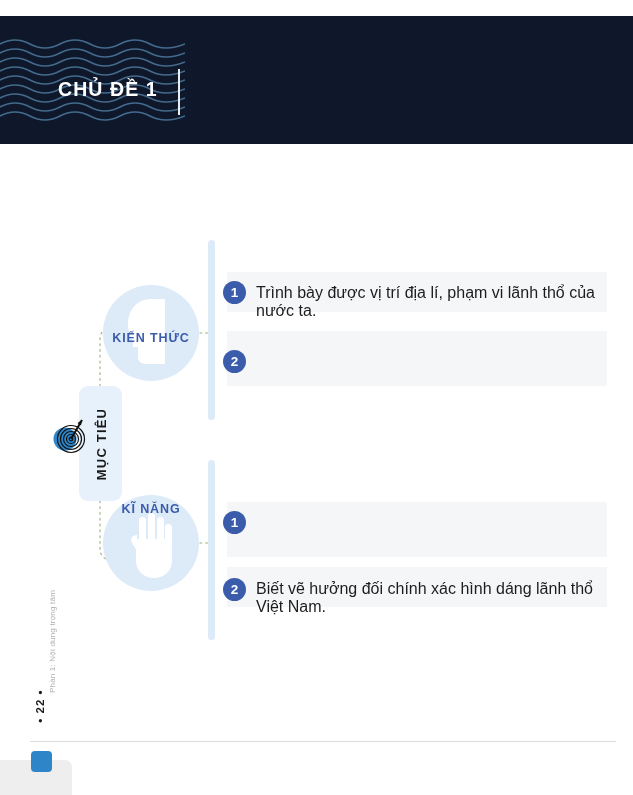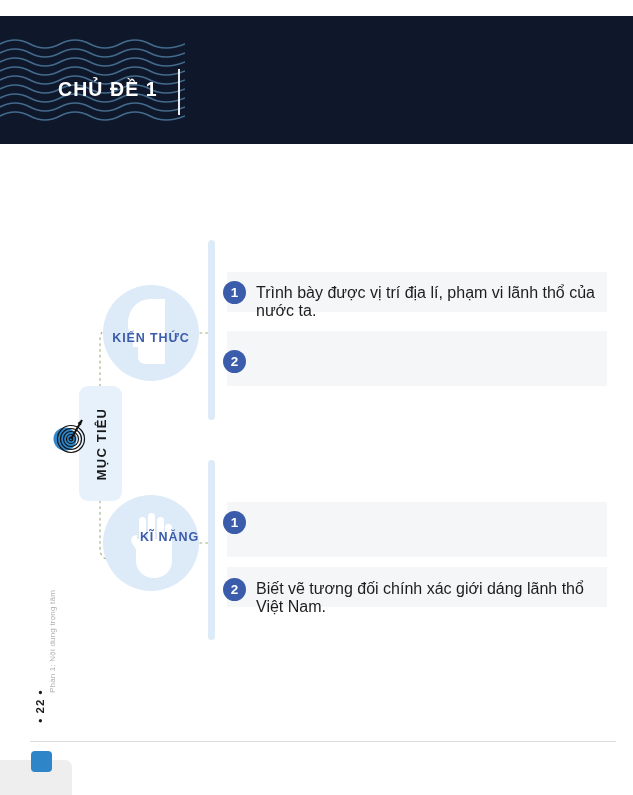--- a/index.html
+++ b/index.html
@@ -116,21 +116,21 @@
   .branch-label {
     position: absolute;
     color: #3b5cab;
     font-size: 12.5px;
     font-weight: bold;
     letter-spacing: 0.9px;
     white-space: nowrap;
     text-align: center;
   }
   #label-knowledge { left: 103px; top: 331px; width: 96px; }
-  #label-skill     { left: 103px; top: 530px; width: 96px; text-align: right; }
+  #label-skill     { left: 103px; top: 502px; width: 96px; }
 
   
   .rail {
     position: absolute;
     width: 7px;
     background: #ddeaf8;
     border-radius: 4px;
   }
   #rail-knowledge { left: 208px; top: 240px; height: 180px; }
   #rail-skill     { left: 208px; top: 460px; height: 180px; }
@@ -317,21 +317,21 @@
   </div>
   <div class="branch-label" id="label-skill">KĨ NĂNG</div>
 
   <div class="rail" id="rail-skill"></div>
 
   <div class="row" id="row-s1"></div>
   <div class="badge" id="badge-s1">1</div>
 
   <div class="row" id="row-s2"></div>
   <div class="badge" id="badge-s2">2</div>
-  <div class="row-text" id="text-s2">Biết vẽ tương đối chính xác giới dáng lãnh thổ Việt Nam.</div>
+  <div class="row-text" id="text-s2">Biết vẽ hưởng đối chính xác hình dáng lãnh thổ Việt Nam.</div>
 
   <div id="footer-rule"></div>
 
   <div id="footer-vtext">Phần 1: Nội dung trọng tâm</div>
 
   <div id="footer-pagenum">• 22 •</div>
 
   <div id="footer-gray-block"></div>
   <div id="footer-blue-square"></div>
 

